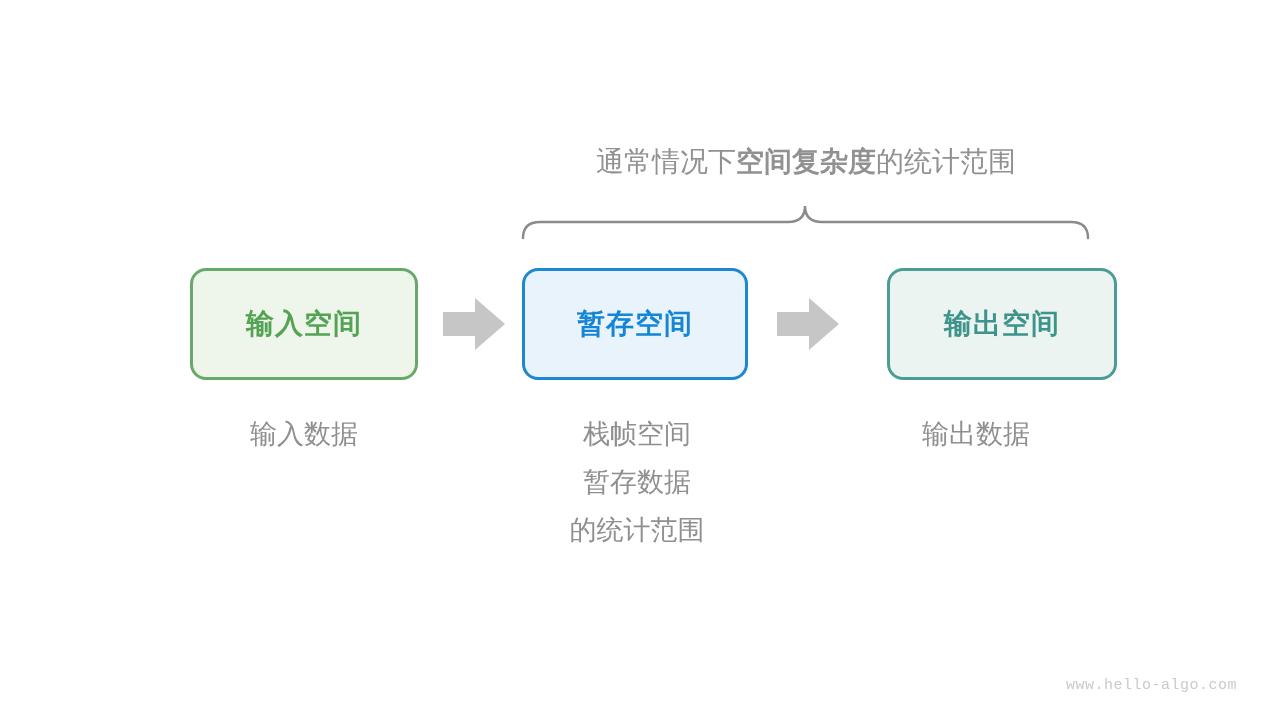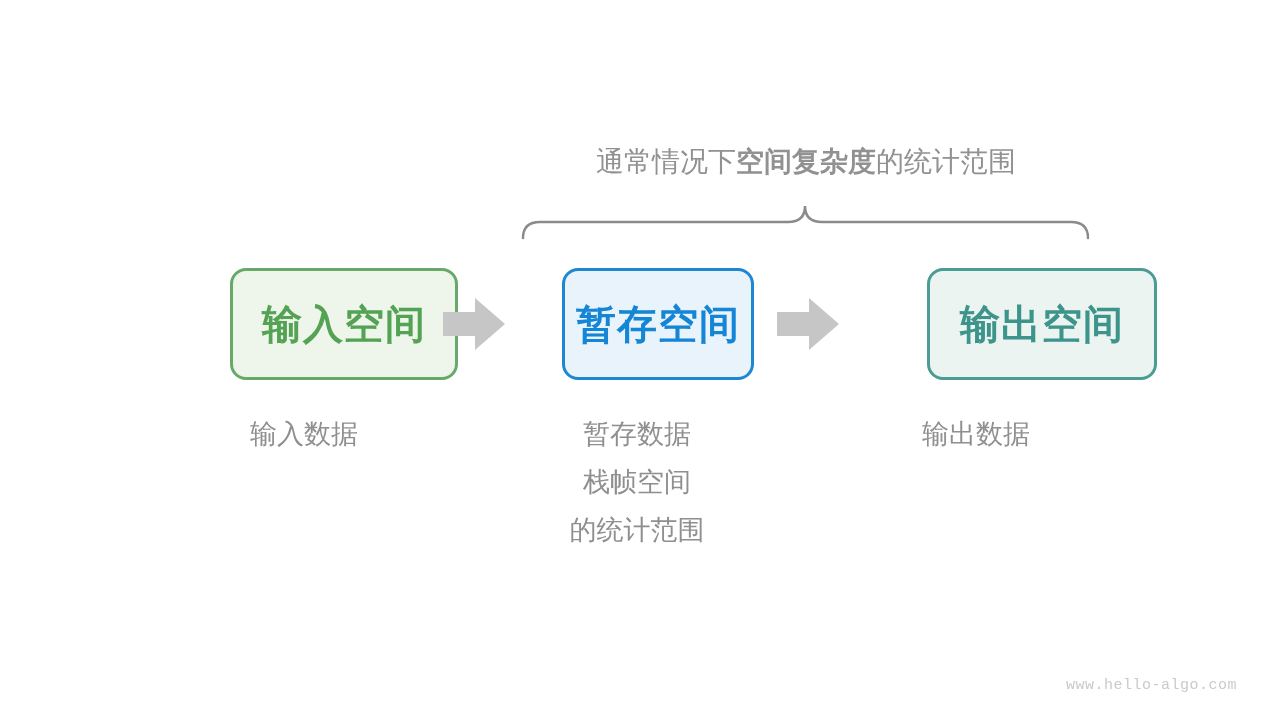--- a/index.html
+++ b/index.html
@@ -42,27 +42,26 @@
   .box {
     position: absolute;
     top: 268px;
     height: 112px;
     box-sizing: border-box;
     border: 3px solid;
     border-radius: 16px;
     display: flex;
     align-items: center;
     justify-content: center;
-    font-size: 40px;
+    font-size: 28px;
     font-weight: 700;
     letter-spacing: 1px;
-    margin-left: 40px;
   }
   .box.input  { left: 190px; width: 228px; }
-  .box.temp   { left: 522px; width: 192px; }
+  .box.temp   { left: 522px; width: 226px; }
   .box.output { left: 887px; width: 230px; }
   .arrow {
     position: absolute;
     top: 298px;
     width: 62px;
     height: 52px;
   }
   .arrow.a1 { left: 443px; }
   .arrow.a2 { left: 777px; }
   .notes {
@@ -119,22 +118,22 @@
 
   <div class="box output" style="color: rgb(60, 148, 138); border-color: rgb(75, 156, 147); background-color: rgb(236, 244, 241);">
     <span>输出空间</span>
   </div>
 
   <div class="notes c1" style="color: rgb(143, 143, 143);">
     <div class="note-line">输入数据</div>
   </div>
 
   <div class="notes c2" style="color: rgb(143, 143, 143);">
+    <div class="note-line">栈帧空间</div>
     <div class="note-line">暂存数据</div>
-    <div class="note-line">栈帧空间</div>
     <div class="note-line">的统计范围</div>
   </div>
 
   <div class="notes c3" style="color: rgb(143, 143, 143);">
     <div class="note-line">输出数据</div>
   </div>
 
   <div class="watermark" style="color: rgb(202, 202, 202);">www.hello-algo.com</div>
 
 </div>

